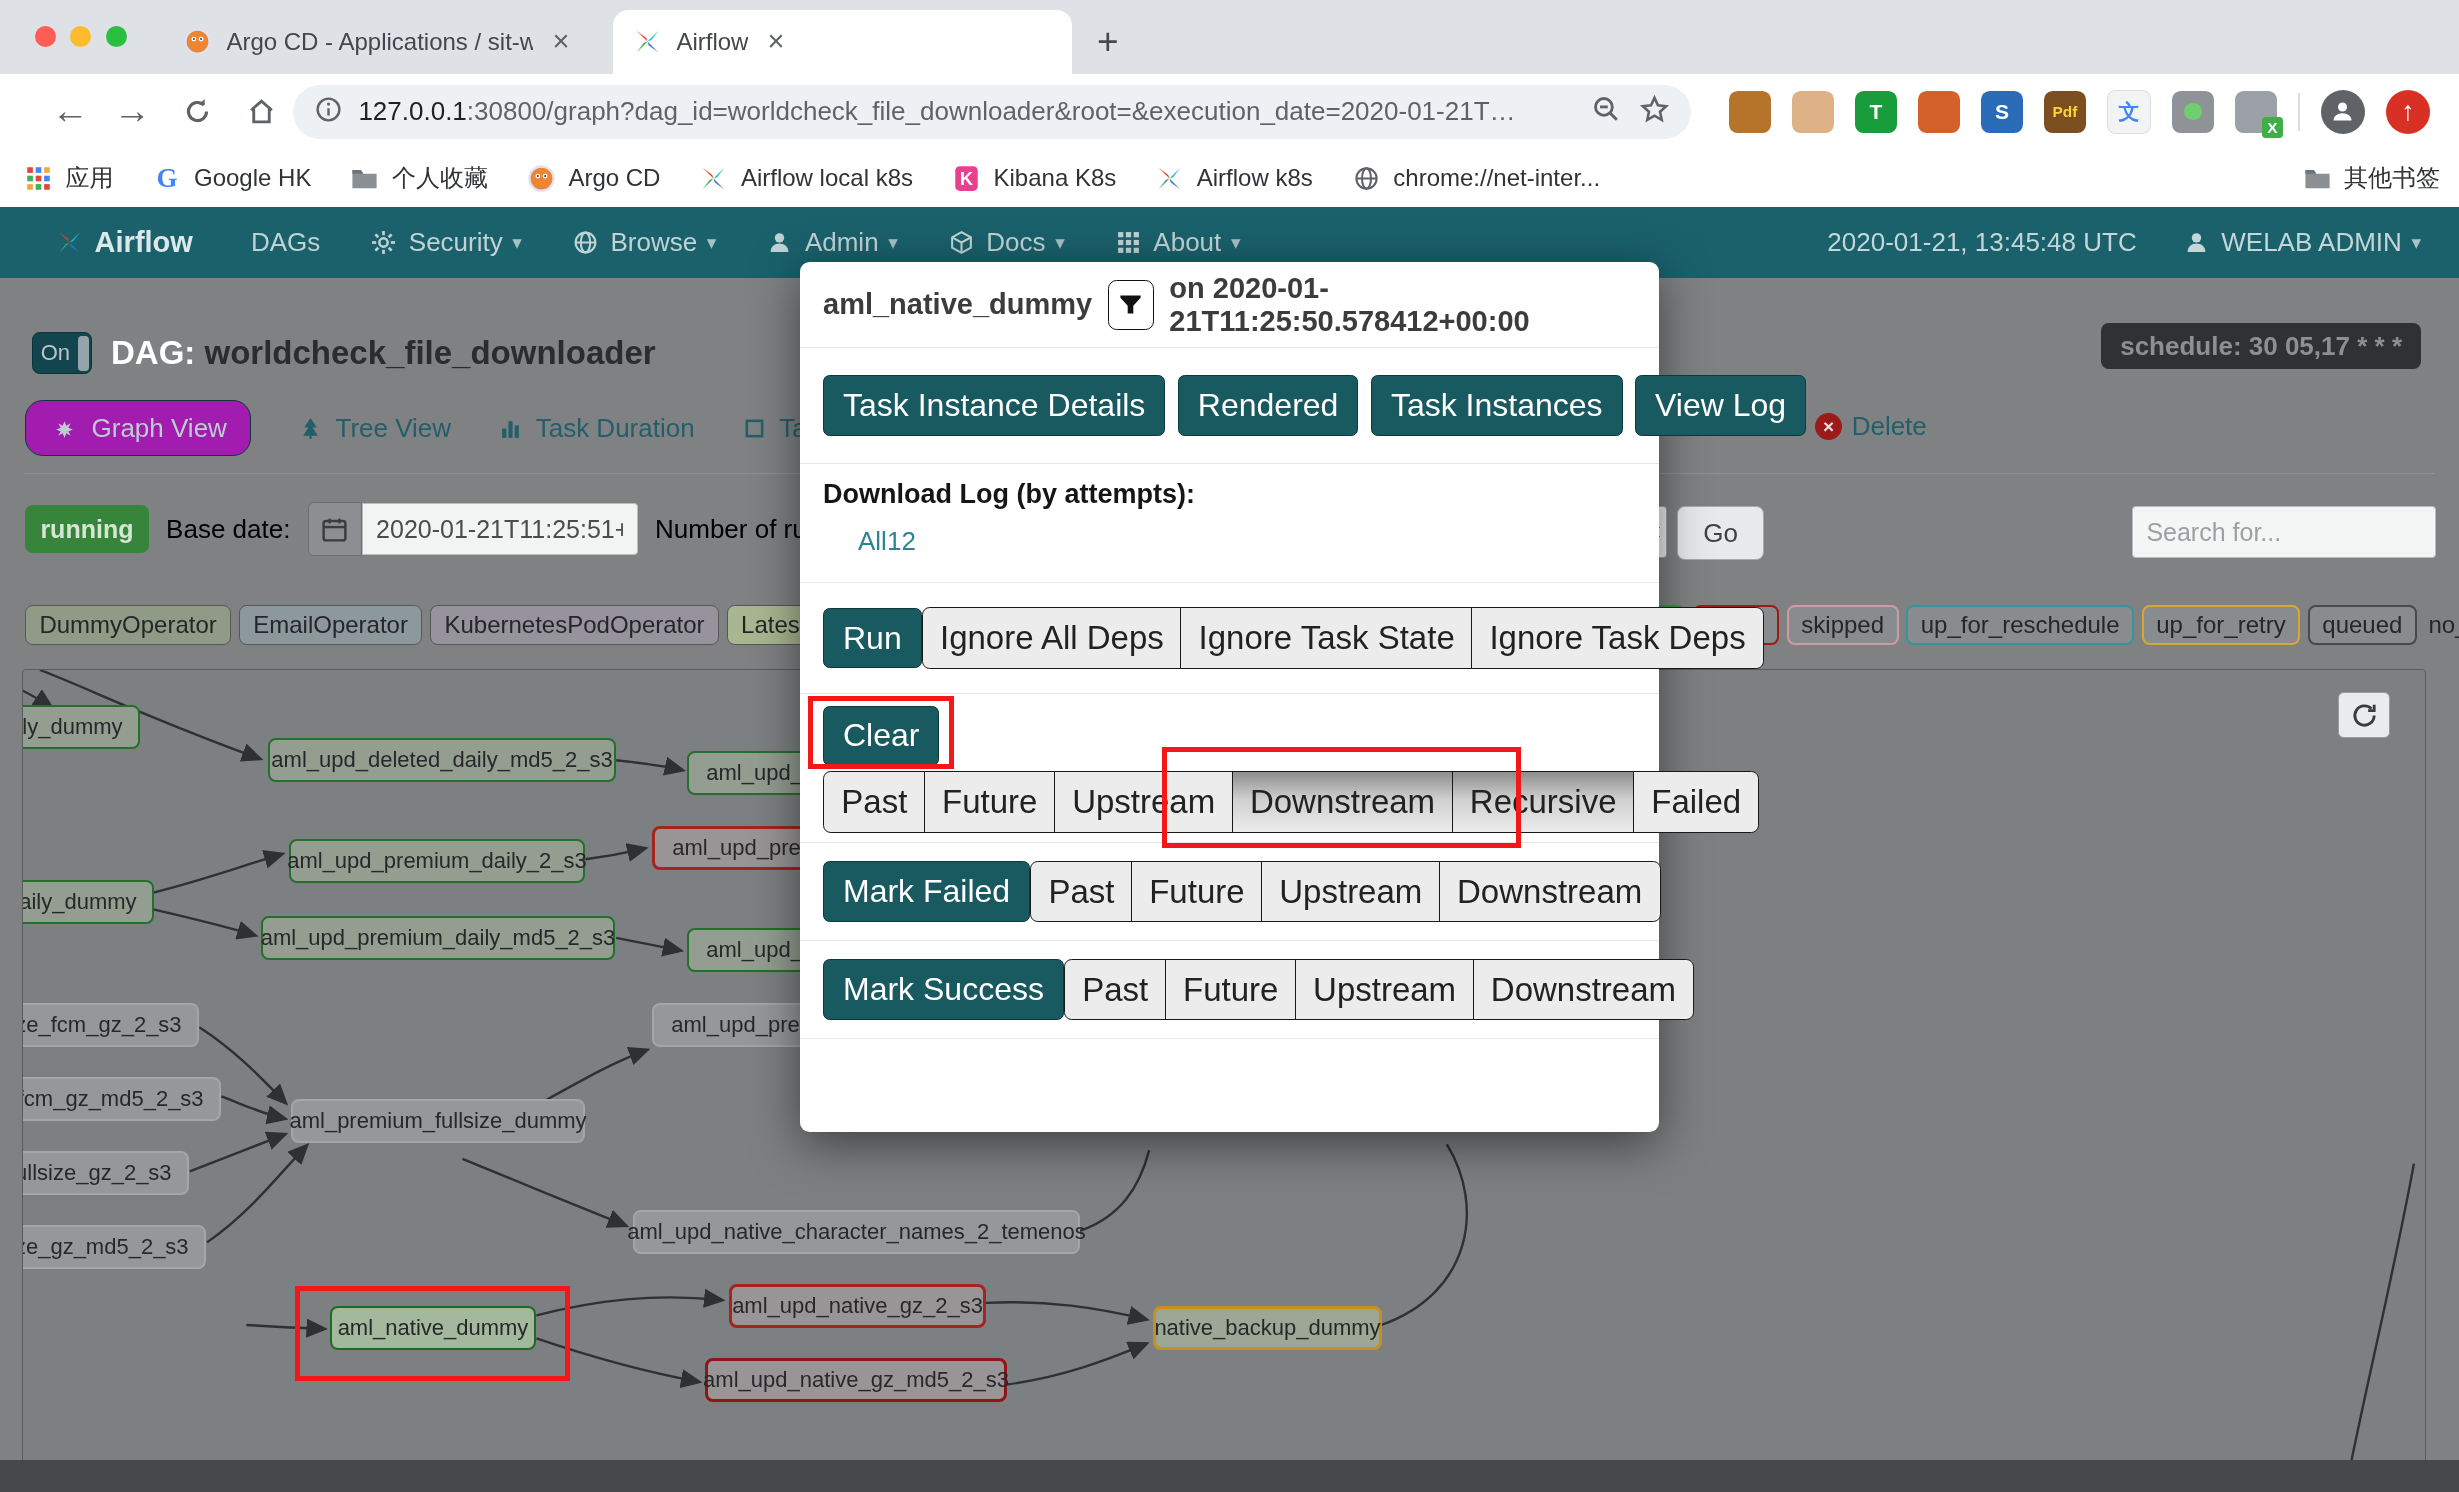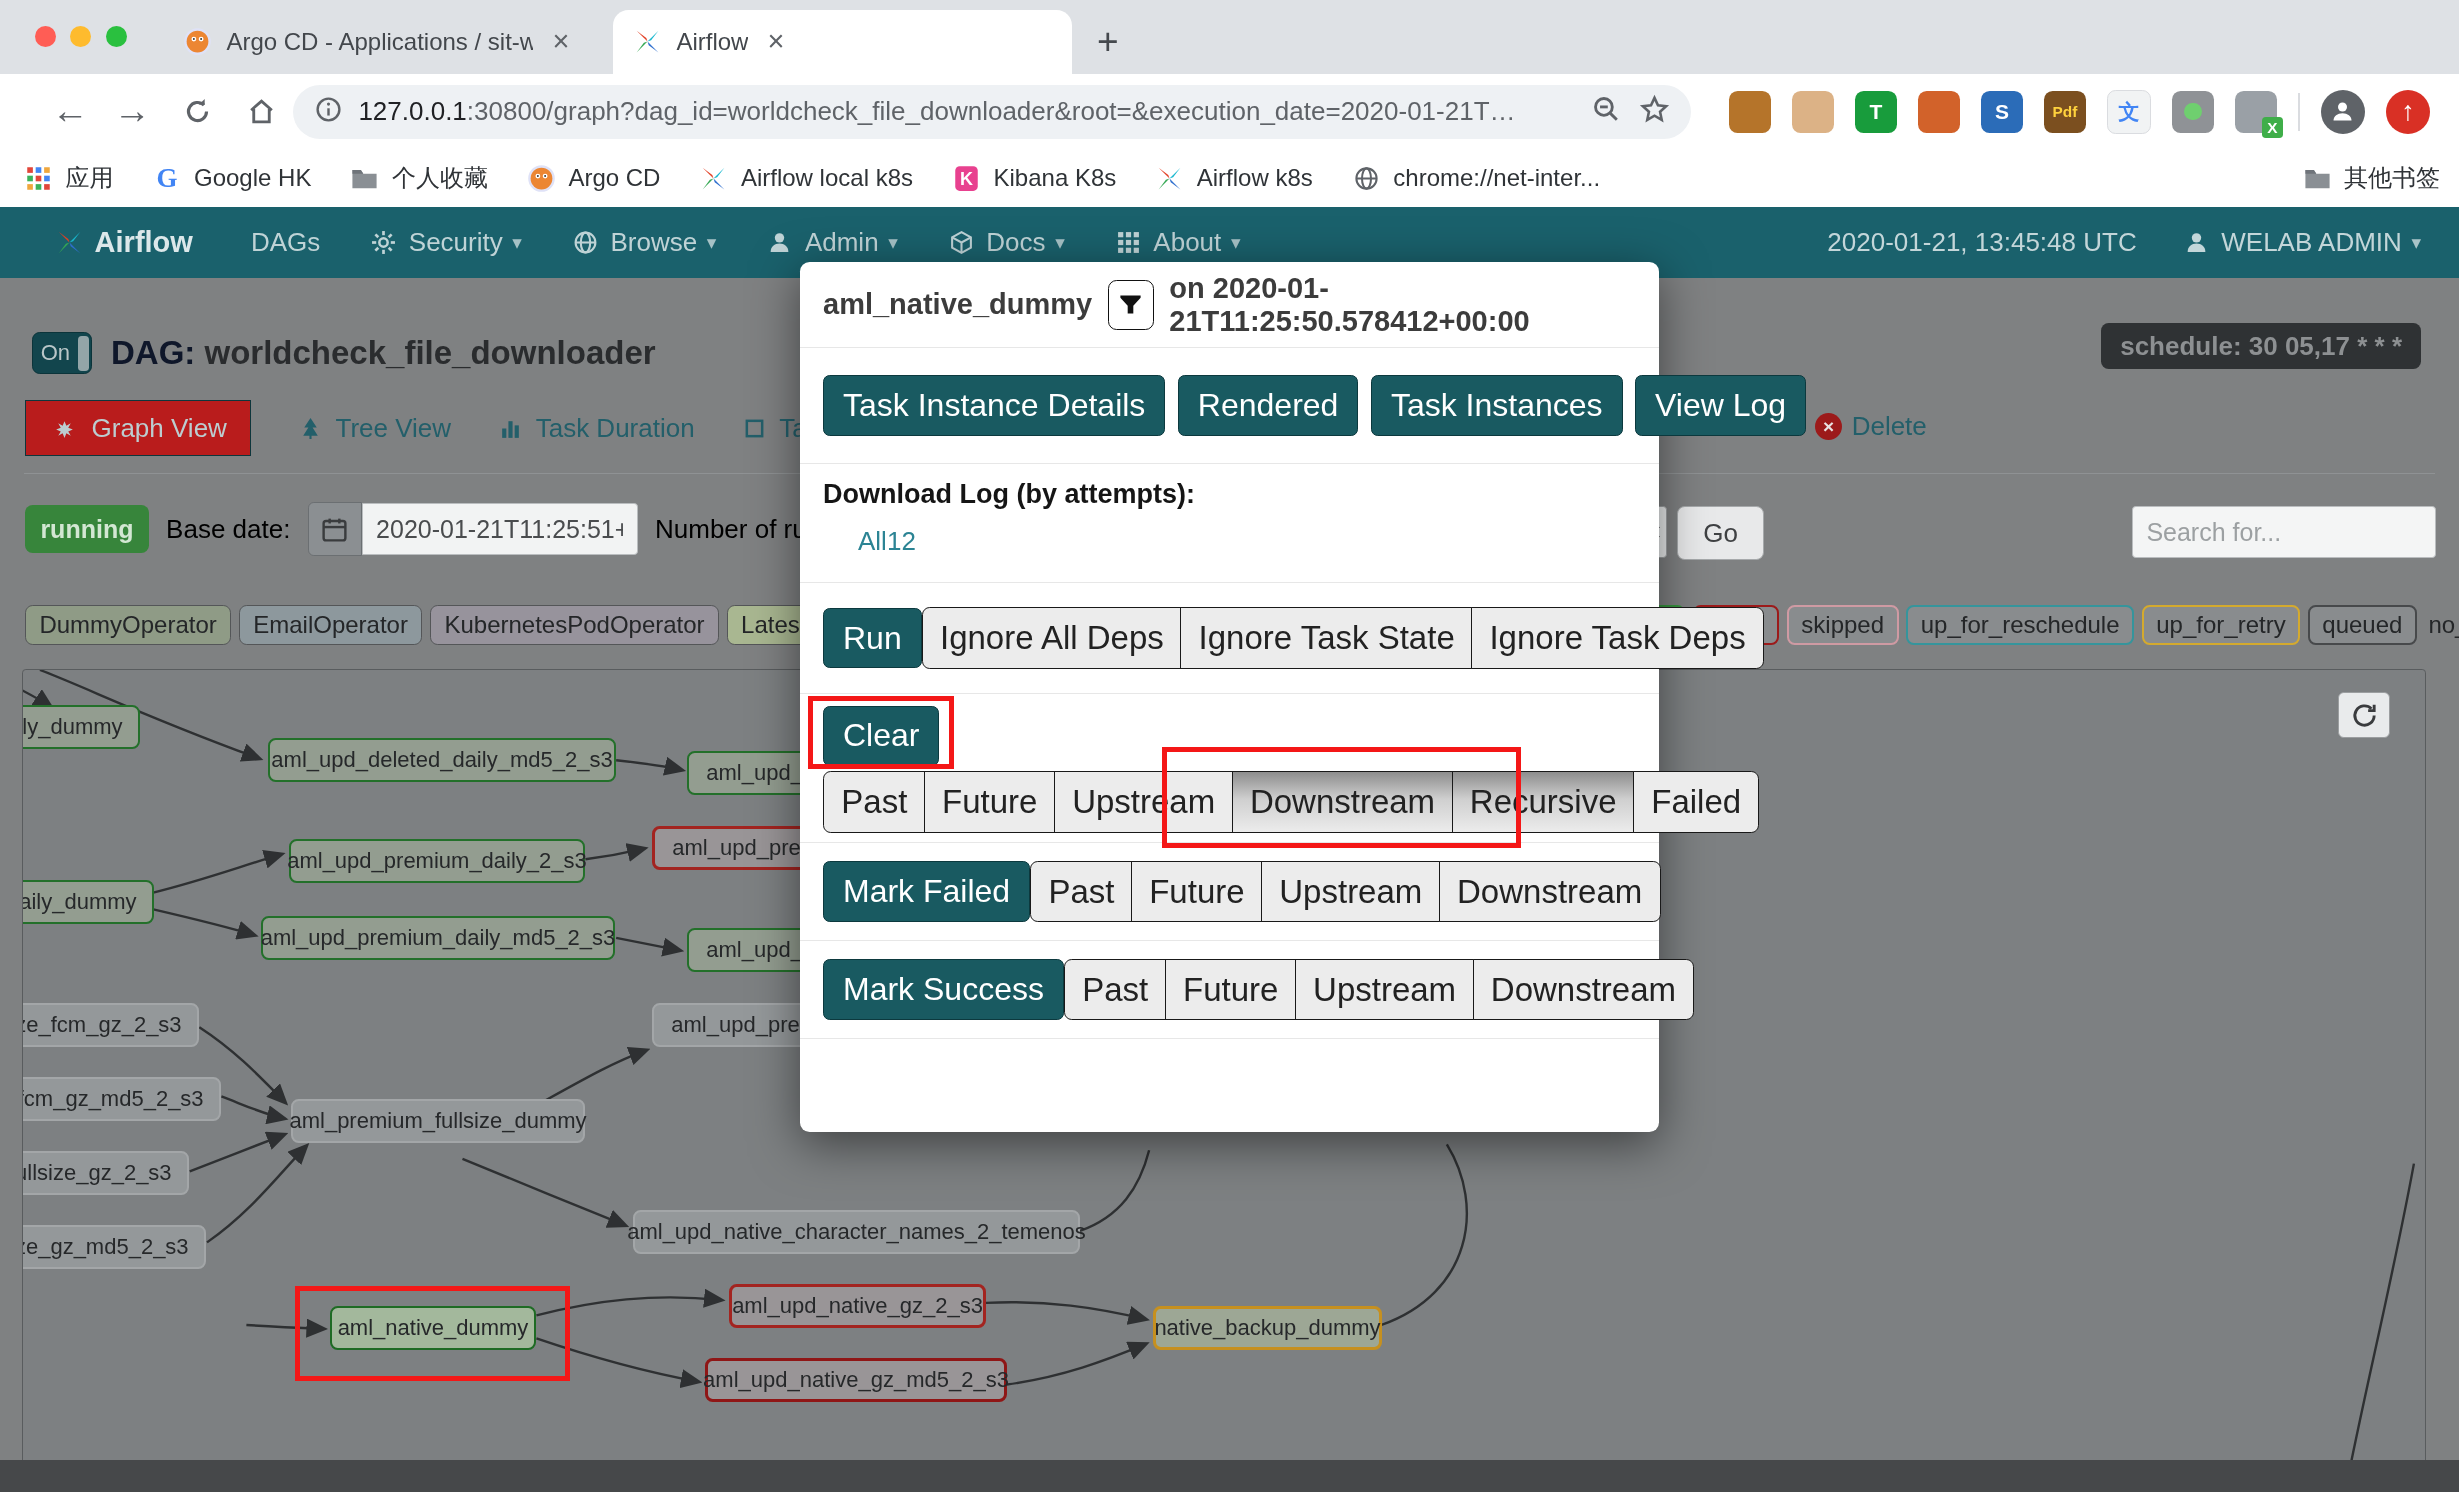--- a/index.html
+++ b/index.html
@@ -51,27 +51,27 @@
   .caret{font-size:19px;opacity:.85;}
   #navright{margin-left:auto;margin-right:38px;display:flex;align-items:center;gap:44px;font-size:26px;color:#c3d6d9;}
   #navuser{display:flex;align-items:center;gap:9.6px;}
   #content{position:absolute;left:0;top:278px;width:2459px;height:1183px;}
   #dagrow{position:absolute;left:32px;top:54px;display:flex;align-items:center;gap:19px;}
   #ontoggle{width:60px;height:42px;background:#12454d;border:1.9px solid #0b343a;border-radius:7.7px;
             display:flex;align-items:center;box-sizing:border-box;}
   #ontoggle .onlbl{color:#b9c6c8;font-size:22px;padding-left:7.7px;}
   #ontoggle .knob{margin-left:auto;width:11.5px;height:35px;background:#93a5a8;border-radius:3.8px;margin-right:1.9px;}
   #dagtitle{font-size:33px;font-weight:bold;}
-  #dagtitle .lbl{color:#0f172a;}
+  #dagtitle .lbl{color:#ffffff;}
   #dagtitle .nm{color:#2a2c2e;}
   #schedule{position:absolute;right:38px;top:45px;background:#2f3234;color:#8d9092;font-size:26px;
             font-weight:bold;padding:7.7px 19px;border-radius:7.7px;}
   #viewrow{position:absolute;left:25px;top:122px;display:flex;align-items:center;gap:44px;}
-  #btn-graphview{background:#b91c1c;border:1.9px solid #0e363c;color:#bccdd0;font-size:26px;
-                 padding:11.5px 23px;border-radius:0;display:flex;gap:11.5px;align-items:center;}
+  #btn-graphview{background:#a21caf;border:1.9px solid #0e363c;color:#bccdd0;font-size:26px;
+                 padding:11.5px 23px;border-radius:18px;display:flex;gap:11.5px;align-items:center;}
   .viewtab{color:#235f6a;font-size:26px;display:flex;gap:9.6px;align-items:center;}
   #actionrow{position:absolute;left:1670px;top:133px;display:flex;align-items:center;gap:54px;}
   .actlink{display:flex;align-items:center;gap:9.6px;color:#235f6a;font-size:26px;}
   .delcirc{width:27px;height:27px;border-radius:50%;background:#9c1a1a;color:#e9e2e2;font-size:19px;
            display:flex;align-items:center;justify-content:center;font-weight:bold;}
   #hrule{position:absolute;left:24px;top:195px;width:2411px;height:0;border-top:1px solid #8f9294;}
   #ctrlrow{position:absolute;left:25px;top:224px;display:flex;align-items:center;gap:17.3px;}
   #runbadge{background:#37853b;color:#d3e7d3;font-size:25px;font-weight:bold;padding:9.6px 15.4px;border-radius:7.7px;}
   .ctrl-lbl{font-size:26px;color:#000000;}
   #calbtn{width:52px;height:52px;background:#8b8f92;border:1px solid #6b6f72;border-radius:5.8px 0 0 5.8px;

